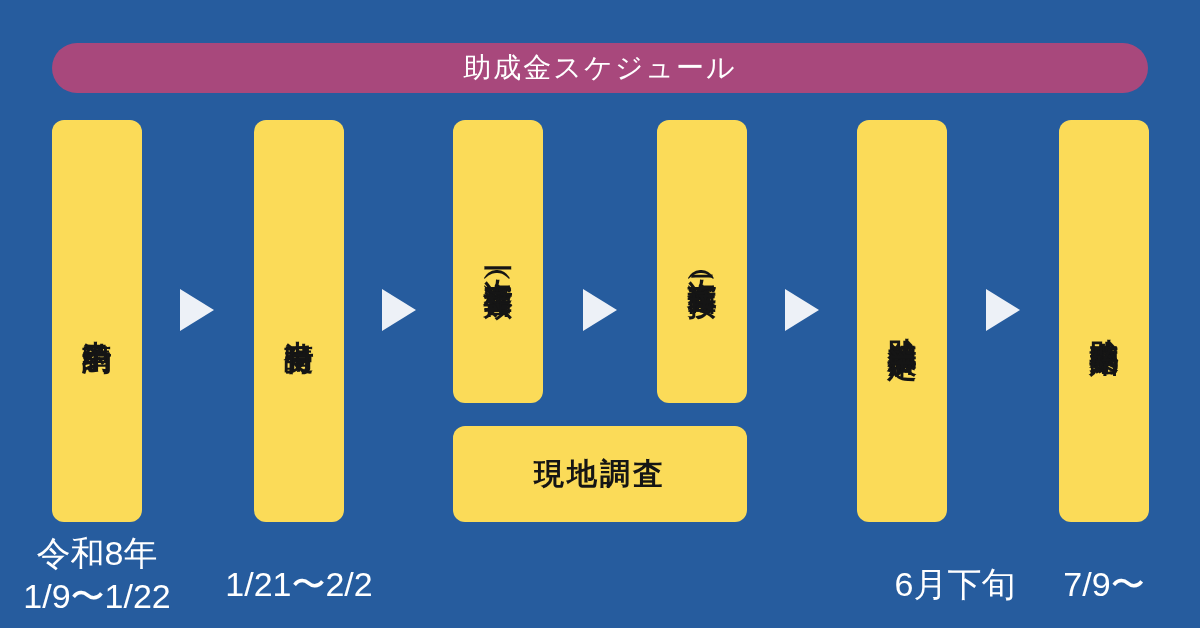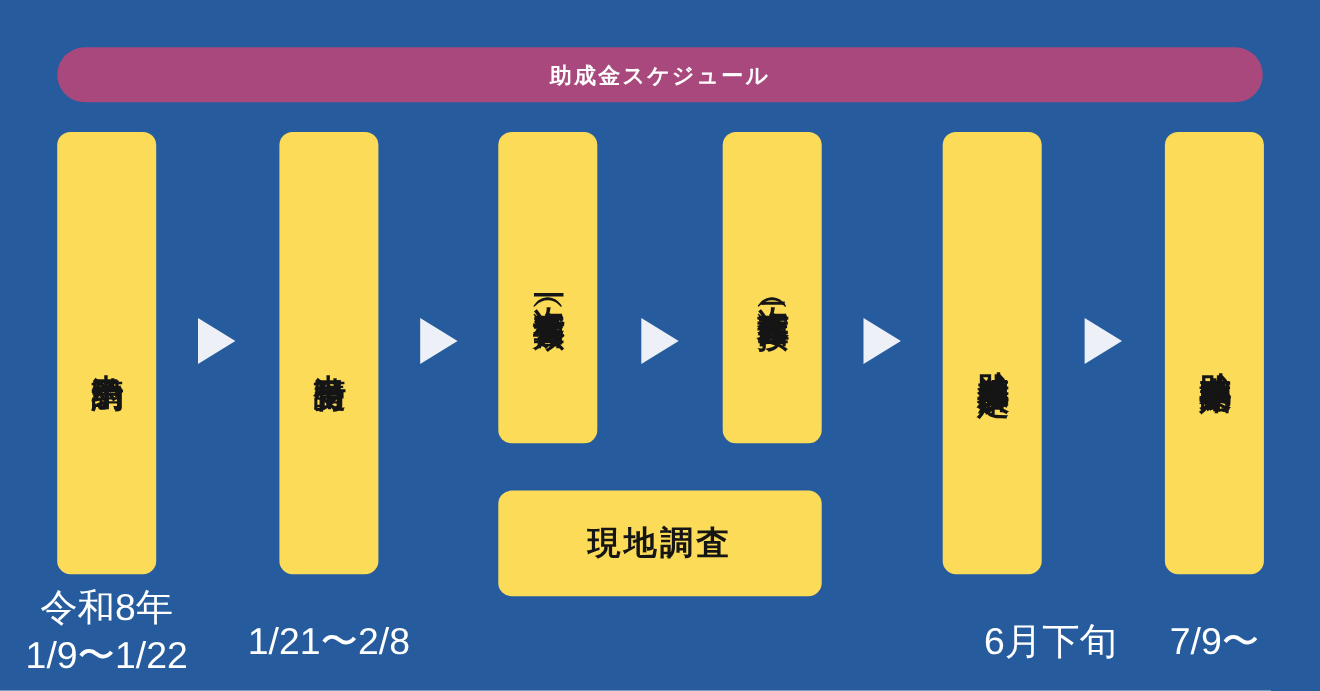--- a/index.html
+++ b/index.html
@@ -21,21 +21,21 @@
   }
   .title-pill{
     position:absolute;left:52px;top:43px;
     width:1096px;height:50px;
     background:var(--banner);
     border-radius:25px;
     display:flex;align-items:center;justify-content:center;
   }
   .title-pill span{
     color:var(--label-text);
-    font-size:20px;font-weight:bold;letter-spacing:2px;
+    font-size:28px;font-weight:normal;letter-spacing:2px;
   }
   .step{
     position:absolute;top:120px;width:90px;
     background:var(--box);
     border-radius:12px;
     display:flex;align-items:center;justify-content:center;
   }
   .step.tall{height:402px;}
   .step.short{height:283px;}
   .vtext{
@@ -45,21 +45,21 @@
     color:var(--box-text);
     letter-spacing:2px;
     line-height:1;
     white-space:nowrap;
   }
   .survey{
     position:absolute;left:453px;top:426px;
     width:294px;height:96px;
     background:var(--box);
     border-radius:12px;
-    display:flex;align-items:center;justify-content:center;margin-top:20px;
+    display:flex;align-items:center;justify-content:center;
   }
   .survey span{
     font-size:30px;font-weight:bold;
     color:var(--box-text);
     letter-spacing:3px;
   }
   .arrow{
     position:absolute;top:289px;
     width:0;height:0;
     border-top:21px solid transparent;
@@ -121,20 +121,20 @@
 
   <div class="survey">
     <span>現地調査</span>
   </div>
 
   <div class="date" style="left:97px;top:532px">
     <div>令和8年</div>
     <div>1/9〜1/22</div>
   </div>
 
-  <div class="date" style="left:299px;top:563px">1/21〜2/8</div>
+  <div class="date" style="left:299px;top:563px">1/21〜2/2</div>
 
 
   <div class="date" style="left:955px;top:563px">6月下旬</div>
 
   <div class="date" style="left:1104px;top:563px">7/9〜</div>
 
 </div>
 
 </body></html>

